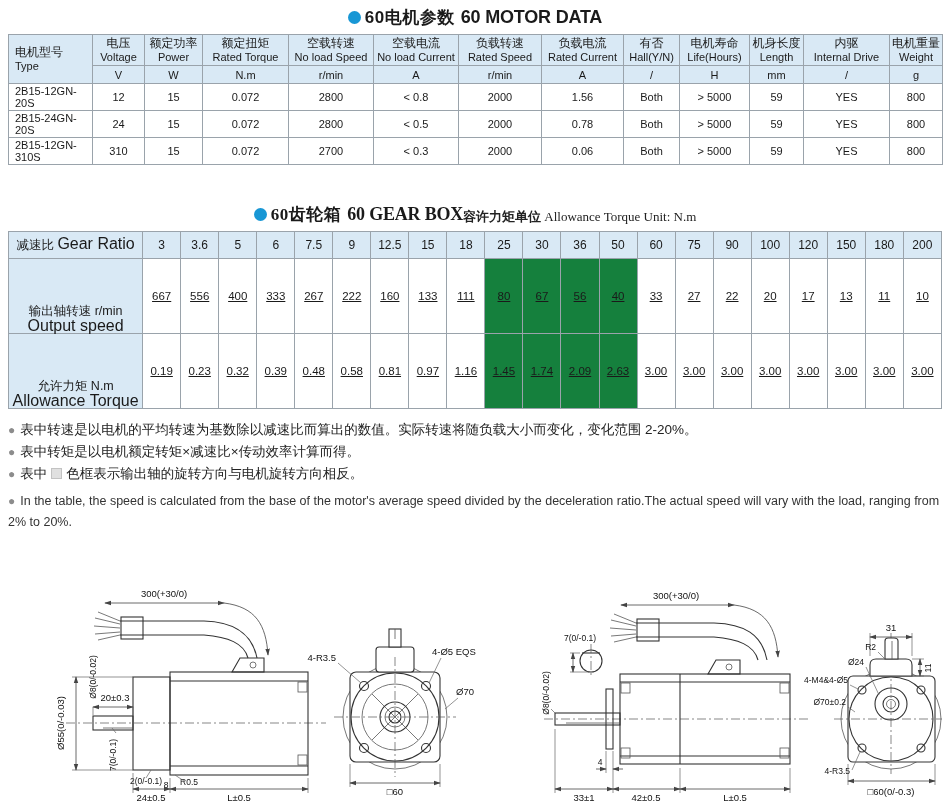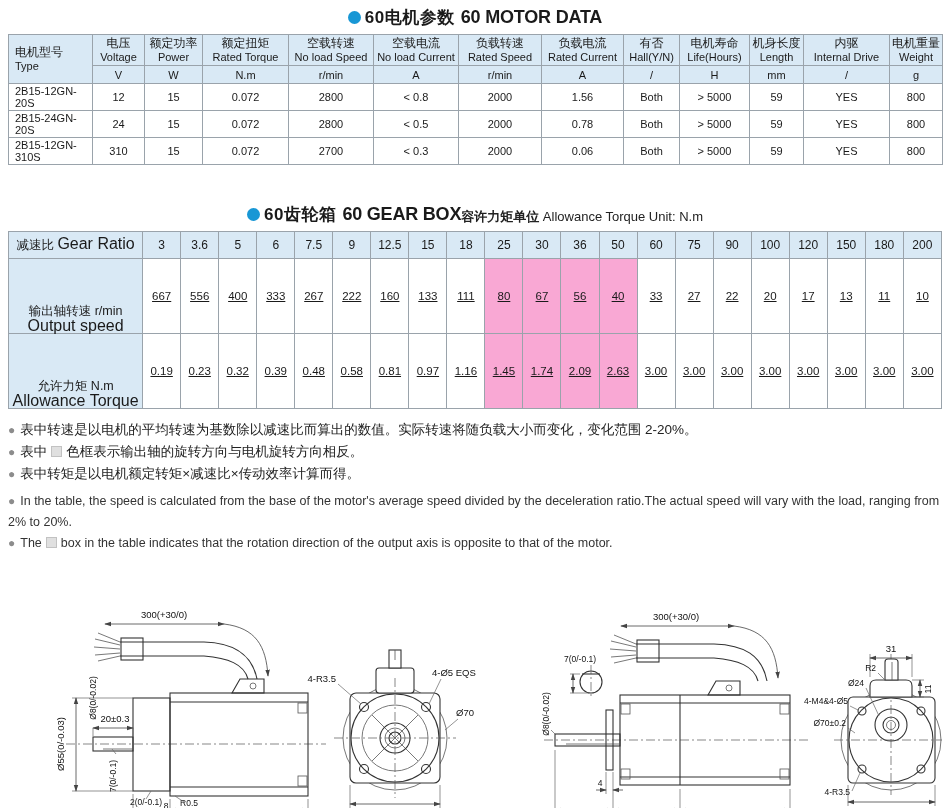--- a/index.html
+++ b/index.html
@@ -18,41 +18,41 @@
   .sec-title .cn { font-size:17px; font-weight:bold; letter-spacing:0.5px; }
   .sec-title .en { font-size:18px; font-weight:bold; letter-spacing:-0.2px; margin-left:2px; }
   .unit-note { font-size:13px; color:#222; }
   .unit-note .b { font-weight:bold; }
 
   
   table { border-collapse:collapse; width:934px; table-layout:fixed; }
   .dtable { border:1.5px solid #4d4d4d; margin-top:5px; }
   .dtable th, .dtable td { border:1px solid #9aa3ab; font-weight:normal; text-align:center; padding:1px 2px; }
   .bluebg { background:#d9e9f5; }
-  .graybg { background:#f9a8d4; }
+  .graybg { background:#15803d; }
   .h-cn { font-size:12px; line-height:15px; }
   .h-en { font-size:11px; line-height:13px; }
   .unit-row td { font-size:11px; height:18px; }
   .data-row td { font-size:11px; height:19px; }
   td.model { text-align:left; padding-left:6px; }
   .glabel { text-align:left; padding-left:6px; font-size:12.5px; }
   .glabel .h-cn { font-size:12.5px;margin-top:44px; }
   .glabel .h-en { font-size:16px; }
   .ratio-row td { font-size:12px; height:27px; }
   .gdata-row td { font-size:11.5px; height:38px;text-decoration:underline; }
 
   
   ul.notes { list-style:none; margin:10px 0 0 0; padding:0; }
   ul.notes.en { margin-top:6px; }
   ul.notes li { line-height:21px; font-size:13.5px; color:#222; }
   ul.notes.en li { font-size:12.5px; color:#333; }
   ul.notes .blt { color:#8c8c8c; margin-right:5px; font-size:12px; }
   .swatch { display:inline-block; width:11px; height:11px; background:#e0e0e0; border:1px solid #c2c2c2; margin:0 4px -1px 4px; }
 
-  .mt40 { margin-top:38px; }
+  .mt40 { margin-top:38px;font-family:Liberation Serif, serif; }
   .mt26 { margin-top:24px; }
 
   
   svg.drawings { display:block; margin-top:4px; }
   .ln { stroke:#333; stroke-width:1.1; fill:none; }
   .lnf { stroke:#333; stroke-width:1.1; fill:#ffffff; }
   .thin { stroke:#555; stroke-width:0.8; fill:none; }
   .ext { stroke:#666; stroke-width:0.7; fill:none; }
   .dim { stroke:#444; stroke-width:0.8; fill:none; }
   .cl { stroke:#555; stroke-width:0.7; fill:none; stroke-dasharray:9 3 2 3; }
@@ -323,26 +323,25 @@
           <td>3.00</td>
           <td>3.00</td>
           <td>3.00</td>
           <td>3.00</td>
         </tr>
       </tbody>
   </table>
 
   <ul class="notes cn" id="notes-cn">
       <li><span class="blt">●</span><span>表中转速是以电机的平均转速为基数除以减速比而算出的数值。实际转速将随负载大小而变化，变化范围 2-20%。</span></li>
+      <li><span class="blt">●</span><span>表中转矩是以电机额定转矩×减速比×传动效率计算而得。</span></li>
       <li><span class="blt">●</span><span>表中</span><span class="swatch"></span><span>色框表示输出轴的旋转方向与电机旋转方向相反。</span></li>
-      <li><span class="blt">●</span><span>表中转矩是以电机额定转矩×减速比×传动效率计算而得。</span></li>
     </ul>
   <ul class="notes en" id="notes-en">
       <li><span class="blt">●</span><span>In the table, the speed is calculated from the base of the motor's average speed  divided by the deceleration ratio.The actual speed will vary with the load, ranging from 2% to 20%.</span></li>
-      <li><span class="blt">●</span><span>The</span><span class="swatch"></span><span>box in the table indicates that the rotation direction of the output axis is opposite to that of the motor.</span></li>
     </ul>
 
 
   <svg class="drawings" viewBox="0 0 934 268" width="934" height="268" xmlns="http://www.w3.org/2000/svg">
     <defs>
       <marker id="ar" markerWidth="9" markerHeight="8" refX="8" refY="4" orient="auto-start-reverse">
         <path d="M9,4 L0,1.1 L0,6.9 Z" fill="#444"></path>
       </marker>
     </defs>
 

